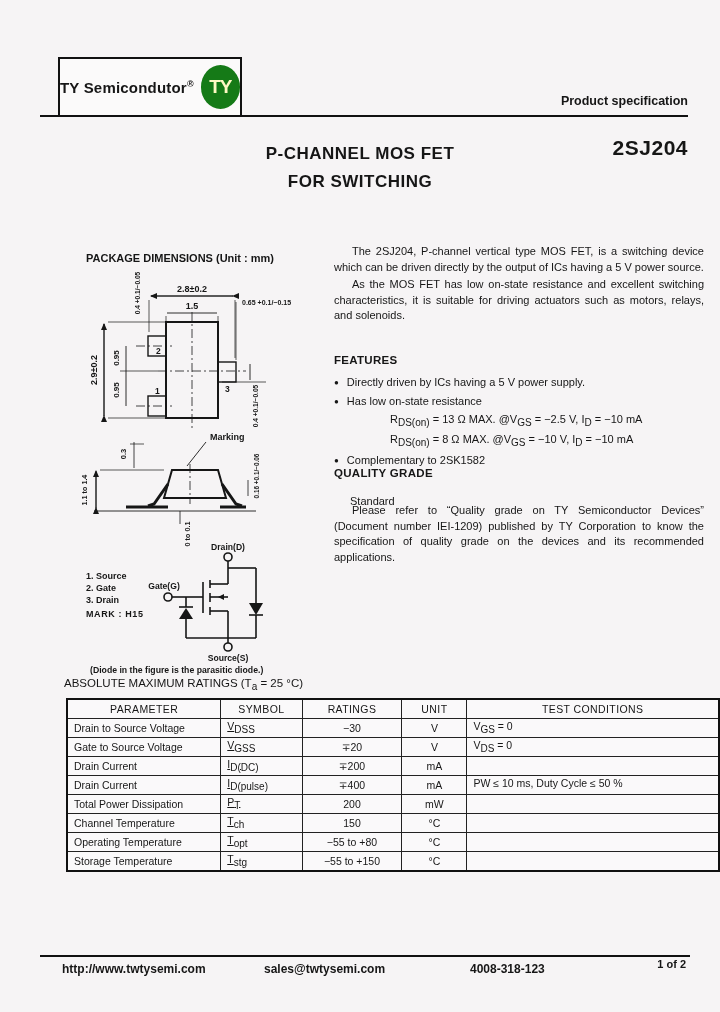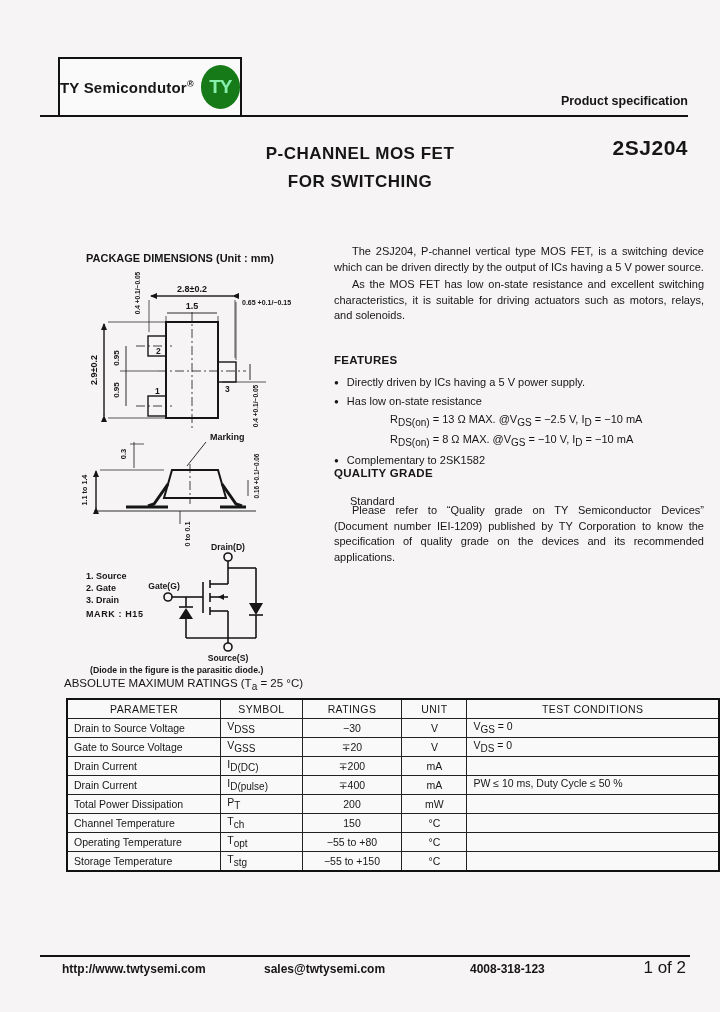--- a/index.html
+++ b/index.html
@@ -4,21 +4,21 @@
 <style>
   html,body{margin:0;padding:0;}
   body{width:720px;height:1012px;background:#f6f4f5;font-family:"Liberation Sans",sans-serif;color:#161616;}
   .page{position:relative;width:720px;height:1012px;overflow:hidden;}
   .abs{position:absolute;}
 
   
   .logo-box{left:58px;top:57px;width:180px;height:56px;border:2px solid #111;display:flex;align-items:center;justify-content:center;gap:7px;background:#fbfafa;}
   .brand{font-size:15px;font-weight:bold;letter-spacing:0.2px;white-space:nowrap;}
   .brand sup{font-size:9px;}
-  .badge{width:44px;height:44px;border-radius:50%;display:flex;align-items:center;justify-content:center;color:#86efac;font-weight:bold;font-size:19px;letter-spacing:-1px;}
+  .badge{width:44px;height:44px;border-radius:50%;display:flex;align-items:center;justify-content:center;color:#fef9c3;font-weight:bold;font-size:19px;letter-spacing:-1px;}
   .prod-spec{top:94px;right:32px;font-size:12.5px;font-weight:bold;}
   .hr1{left:40px;top:115px;width:648px;height:2px;background:#111;}
   .title-wrap{left:150px;top:140px;width:420px;text-align:center;}
   .title-line{font-size:17px;font-weight:bold;letter-spacing:0.5px;line-height:28px;}
   .part-no{top:136px;right:32px;font-size:21px;font-weight:bold;letter-spacing:0.5px;}
 
   
   .pkg-head{left:86px;top:252px;font-size:11px;font-weight:bold;}
   svg text{fill:#161616;}
 
@@ -33,29 +33,29 @@
   .std{margin-left:16px;margin-top:3px;}
 
   
   .amr-head{left:64px;top:677px;font-size:11.5px;font-weight:normal;}
   table.amr{left:66px;top:698px;position:absolute;border-collapse:collapse;background:#faf9fa;}
   table.amr th,table.amr td{border:1px solid #222;font-size:10.5px;padding:1px 6px;height:16px;}
   table.amr{border:2px solid #111;}
   table.amr th{font-weight:normal;text-align:center;font-size:10.5px;letter-spacing:0.4px;}
   td.c{text-align:center;}
   td.param{padding-left:10px;width:146px;}
-  td.sym{width:70px;padding-left:12px;}
+  td.sym{width:70px;padding-left:12px;text-decoration:underline;}
   td.rate{width:90px;}
   td.unit{width:54px;}
   td.cond{width:252px;padding-left:10px;}
 
   
   .hr2{left:40px;top:955px;width:650px;height:2px;background:#111;}
   .foot{top:962px;font-size:12px;font-weight:bold;}
-  .foot-page{top:958px;right:34px;font-size:17px;font-weight:normal;}
+  .foot-page{top:958px;right:34px;font-size:11px;font-weight:bold;}
 </style>
 </head>
 <body>
 
 <div class="page">
 
   <div class="abs logo-box">
     <span class="brand"><span>TY Semicondutor</span><sup>®</sup></span>
     <span class="badge" id="badge" style="background: rgb(21, 122, 23);">TY</span>
   </div>

